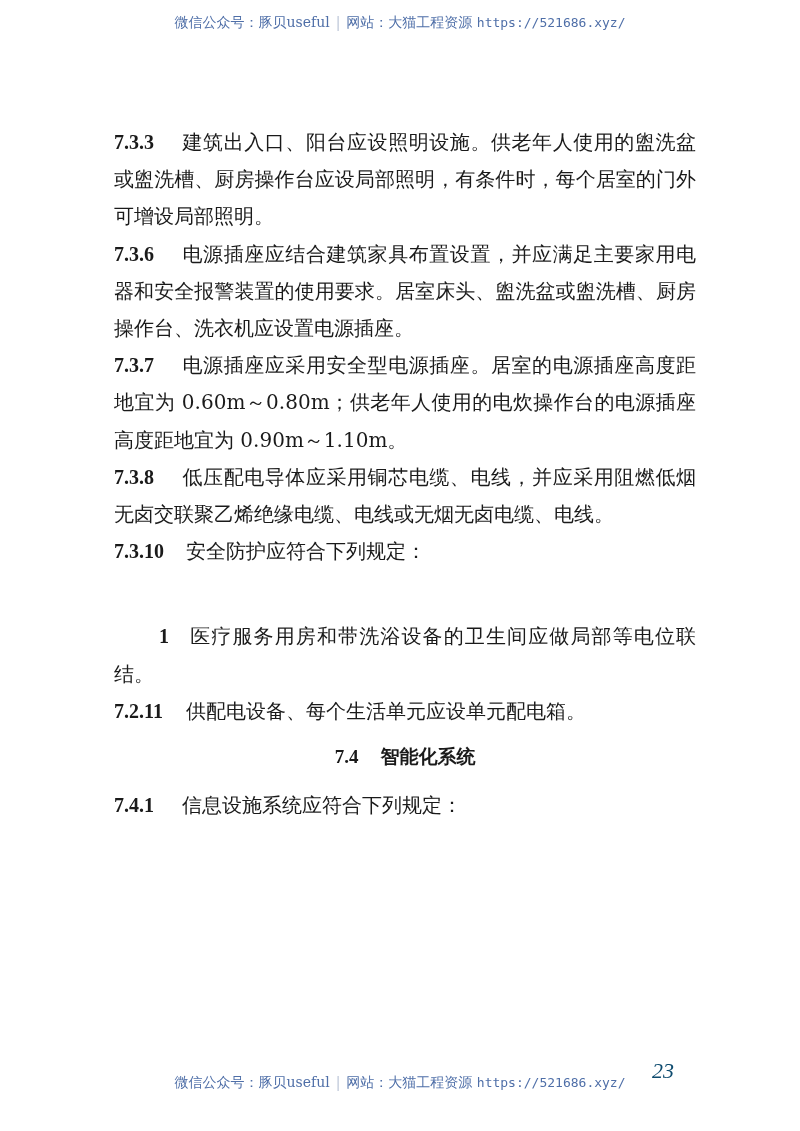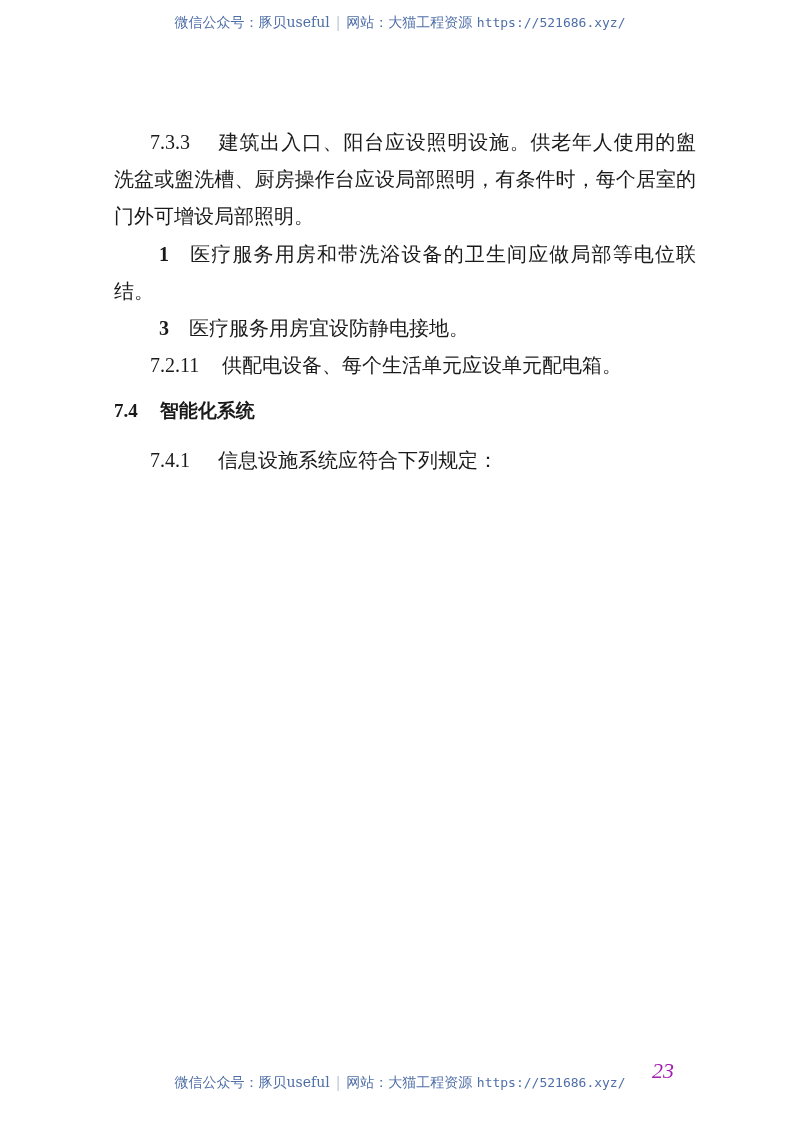--- a/index.html
+++ b/index.html
@@ -18,53 +18,56 @@
   .watermark .url { font-family: "DejaVu Sans Mono", "Liberation Mono", monospace; font-size: 13px; }
   .wm-top { top: 14px; }
   .wm-bottom { top: 1074px; }
 
   .content {
     position: absolute; left: 114px; top: 124px; width: 582px;
     font-size: 20px; line-height: 37.2px;
   }
   .para { margin: 0; text-align: justify; text-align-last: left; }
   .num {
-    font-family: "Liberation Serif", "DejaVu Serif", serif; font-weight: normal;
-    display: inline-block; min-width: 56px; margin-right: 12px; margin-left: 36px;
+    font-family: "Liberation Serif", "DejaVu Serif", serif; font-weight: bold;
+    display: inline-block; min-width: 56px; margin-right: 12px;
   }
   .num.wide { min-width: 60px; }
   .item { padding-left: 45px; }
   .item .inum {
     font-family: "Liberation Serif", "DejaVu Serif", serif; font-weight: bold;
     display: inline-block; width: 18px; margin-right: 12px;
   }
   .section-title {
-    font-weight: bold; margin: 8px 0 12px 0;
+    text-align: center; font-weight: bold; margin: 8px 0 12px 0;
     font-family: "DejaVu Sans", "Liberation Sans", sans-serif; font-size: 19px;
   }
   .section-title .snum { font-family: "Liberation Serif", serif; margin-right: 22px; }
   .page-number {
     position: absolute; left: 652px; top: 1058px;
     font-family: "Liberation Serif", "DejaVu Serif", serif; font-style: italic;
-    font-size: 22px; color: #a21caf;
+    font-size: 22px; color: #0c4a6e;
   }
 </style>
 </head>
 <body>
 
 <div class="watermark wm-top">
   <span>微信公众号：豚贝useful</span><span class="sep">|</span><span>网站：大猫工程资源</span>
   <span class="url">https://521686.xyz/</span>
 </div>
 
 <div class="content">
   <p class="para"><span class="num">7.3.3</span><span>建筑出入口、阳台应设照明设施。供老年人使用的盥洗盆或盥洗槽、厨房操作台应设局部照明，有条件时，每个居室的门外可增设局部照明。</span></p>
+  <p class="para"><span class="num">7.3.6</span><span>电源插座应结合建筑家具布置设置，并应满足主要家用电器和安全报警装置的使用要求。居室床头、盥洗盆或盥洗槽、厨房操作台、洗衣机应设置电源插座。</span></p>
+  <p class="para"><span class="num">7.3.7</span><span>电源插座应采用安全型电源插座。居室的电源插座高度距地宜为 0.60m～0.80m；供老年人使用的电炊操作台的电源插座高度距地宜为 0.90m～1.10m。</span></p>
+  <p class="para"><span class="num">7.3.8</span><span>低压配电导体应采用铜芯电缆、电线，并应采用阻燃低烟无卤交联聚乙烯绝缘电缆、电线或无烟无卤电缆、电线。</span></p>
+  <p class="para"><span class="num wide">7.3.10</span><span>安全防护应符合下列规定：</span></p>
 
-  <p class="para item" style="padding-left:0;text-indent:45px;"><span class="inum" style="text-indent:0">1</span><span>医疗服务用房和带洗浴设备的卫生间应做局部等电位联结。</span></p>
-  <p class="para item"><span class="inum">3</span><span>医疗服务用房宜设防静电接地。</span></p>
+  <p class="para item" style="padding-left:0;text-indent:45px;margin-top:48px;"><span class="inum" style="text-indent:0">1</span><span>医疗服务用房和带洗浴设备的卫生间应做局部等电位联结。</span></p>
 
   <p class="para"><span class="num wide">7.2.11</span><span>供配电设备、每个生活单元应设单元配电箱。</span></p>
 
   <div class="section-title"><span class="snum">7.4</span><span>智能化系统</span></div>
 
   <p class="para"><span class="num">7.4.1</span><span>信息设施系统应符合下列规定：</span></p>
 
 </div>
 
 <div class="page-number">23</div>

